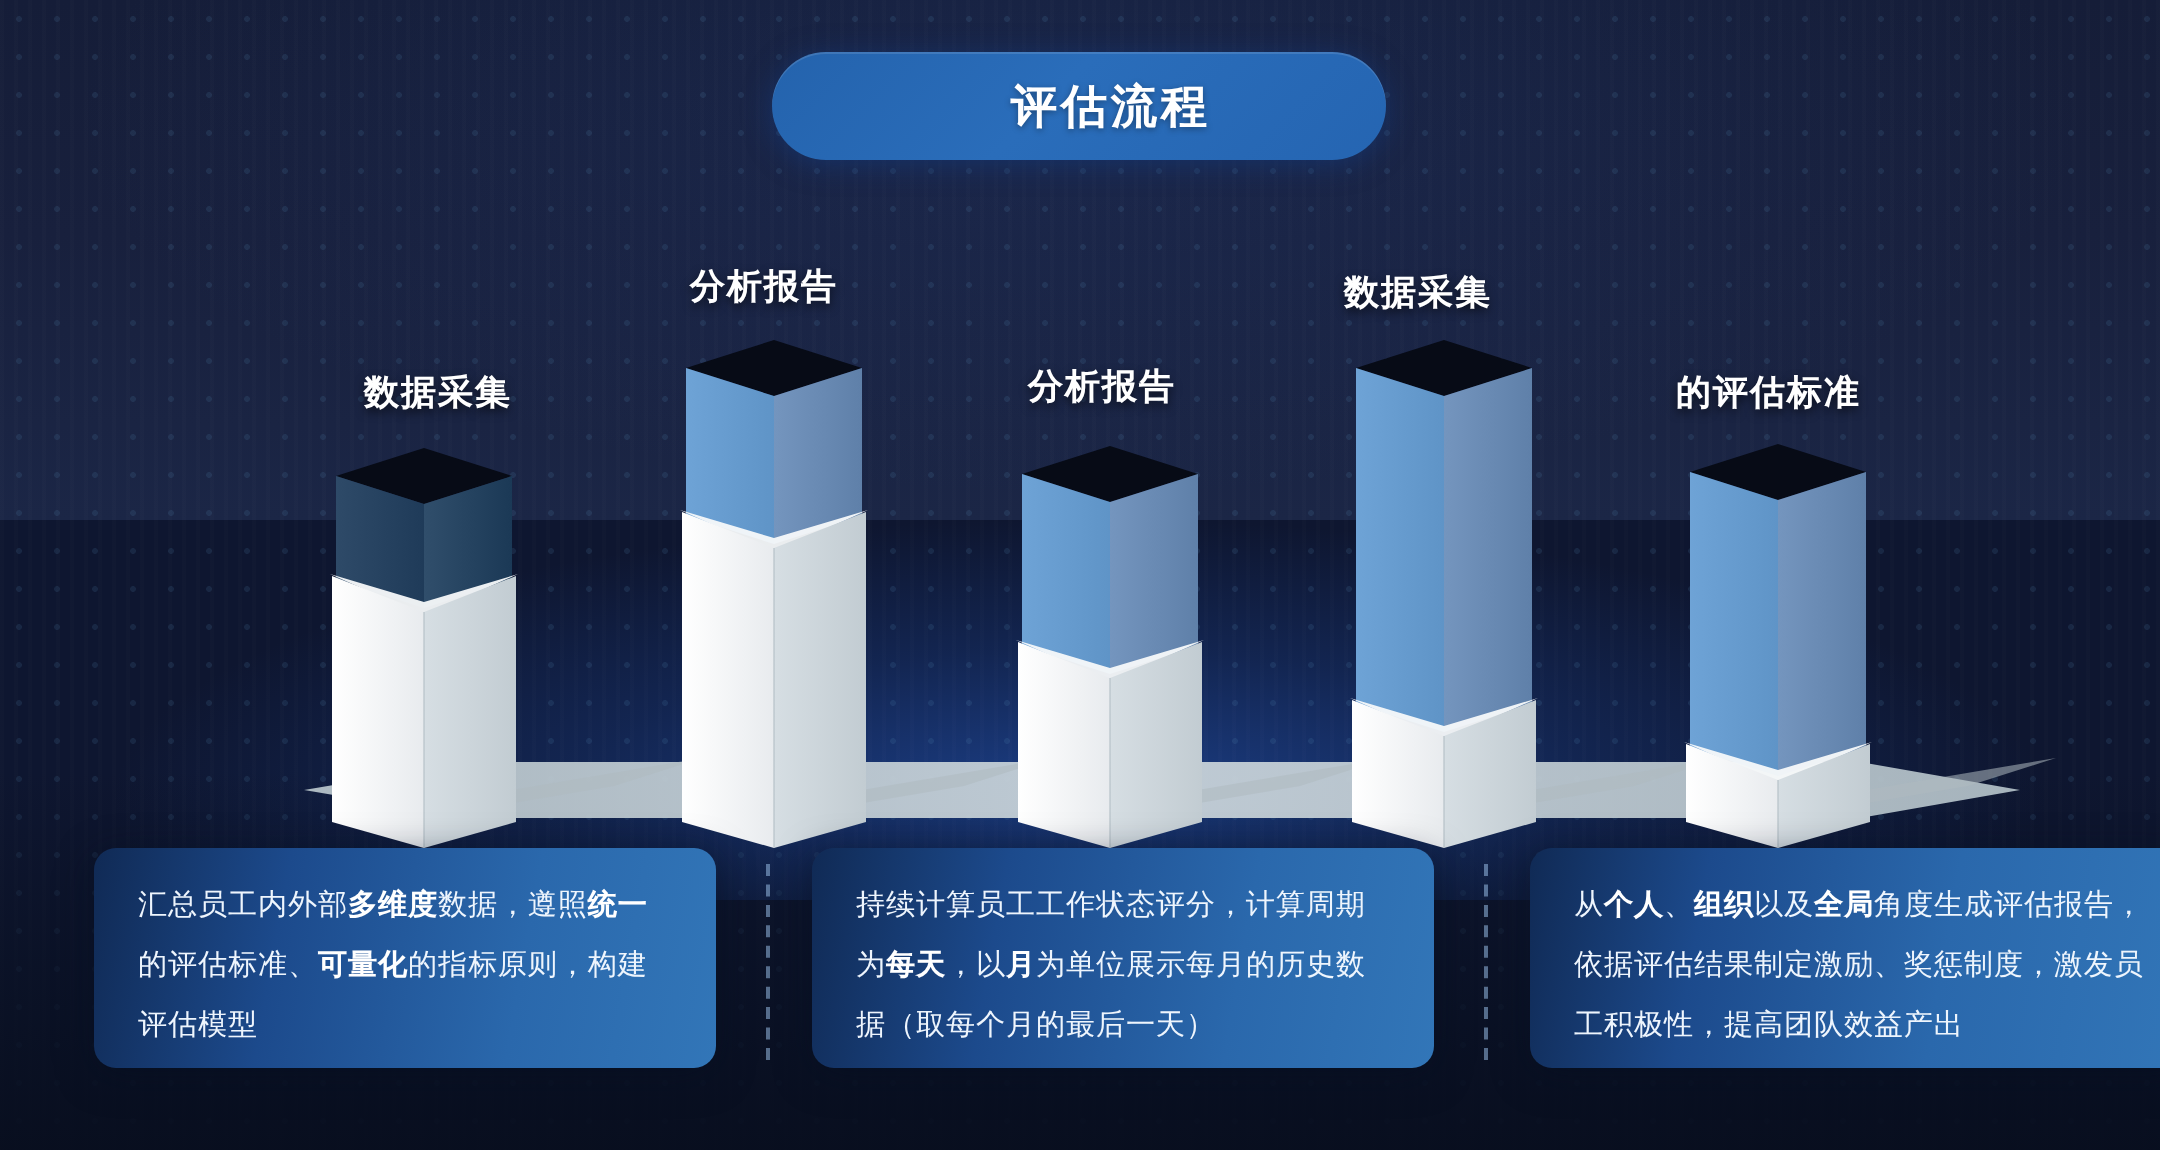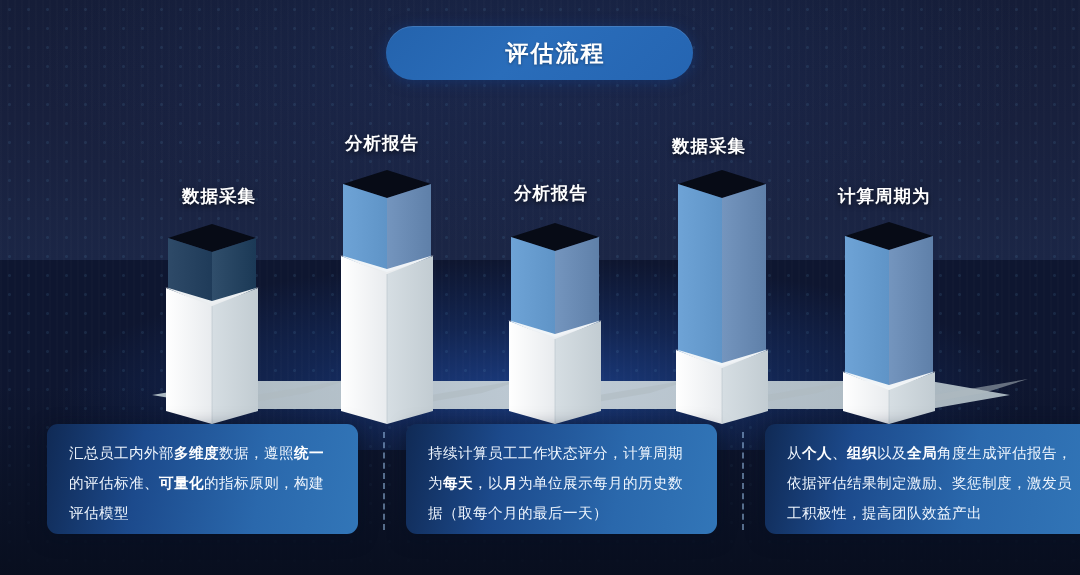--- a/index.html
+++ b/index.html
@@ -276,21 +276,21 @@
     </div>
 
   <div class="title-pill">
     <span>评估流程</span>
   </div>
 
   <div class="plabel" id="l1" style="left: 182px; top: 184px;">数据采集</div>
   <div class="plabel" id="l2" style="left: 345px; top: 131px;">分析报告</div>
   <div class="plabel" id="l3" style="left: 514px; top: 181px;">分析报告</div>
   <div class="plabel" id="l4" style="left: 672px; top: 134px;">数据采集</div>
-  <div class="plabel" id="l5" style="left: 838px; top: 184px;">计算周期为</div>
+  <div class="plabel" id="l5" style="left: 838px; top: 184px;">的评估标准</div>
 
   <div class="divider div-1"></div>
   <div class="divider div-2"></div>
 
   <div class="card card-1" id="c1"><span>汇总员工内外部</span><b>多维度</b><span>数据，遵照</span><b>统一</b><span>的评估标准、</span><b>可量化</b><span>的指标原则，构建评估模型</span></div>
   <div class="card card-2" id="c2"><span>持续计算员工工作状态评分，计算周期为</span><b>每天</b><span>，以</span><b>月</b><span>为单位展示每月的历史数据（取每个月的最后一天）</span></div>
   <div class="card card-3" id="c3"><span>从</span><b>个人</b><span>、</span><b>组织</b><span>以及</span><b>全局</b><span>角度生成评估报告，依据评估结果制定激励、奖惩制度，激发员工积极性，提高团队效益产出</span></div>
 
 </div>
 

